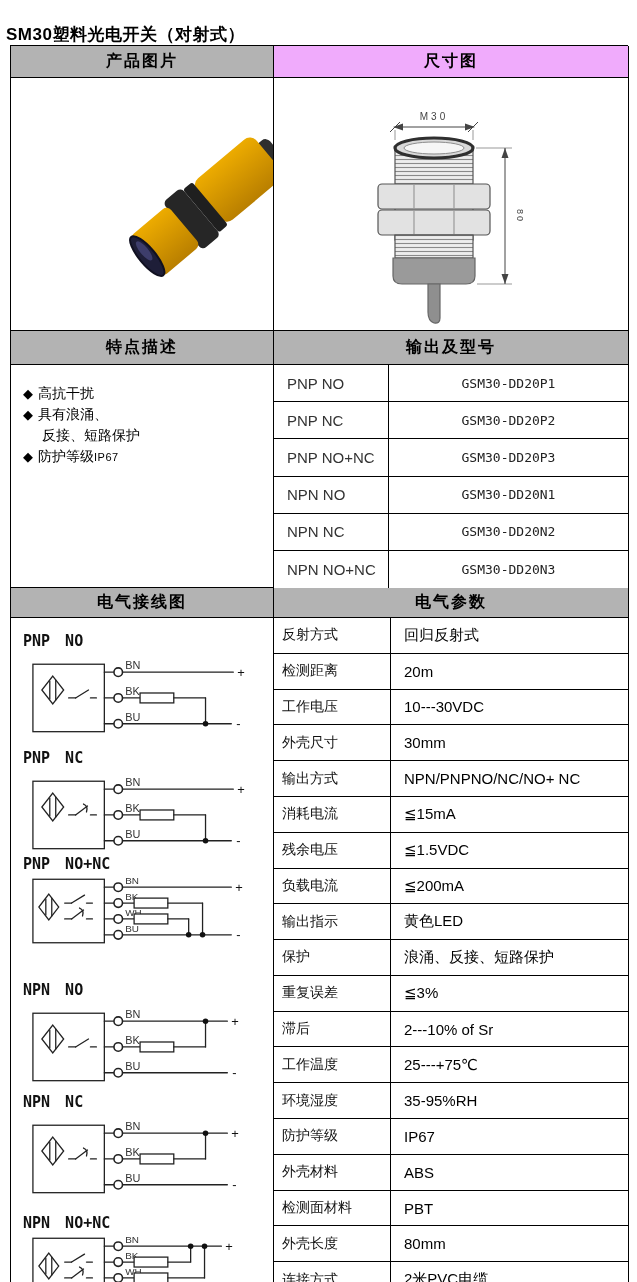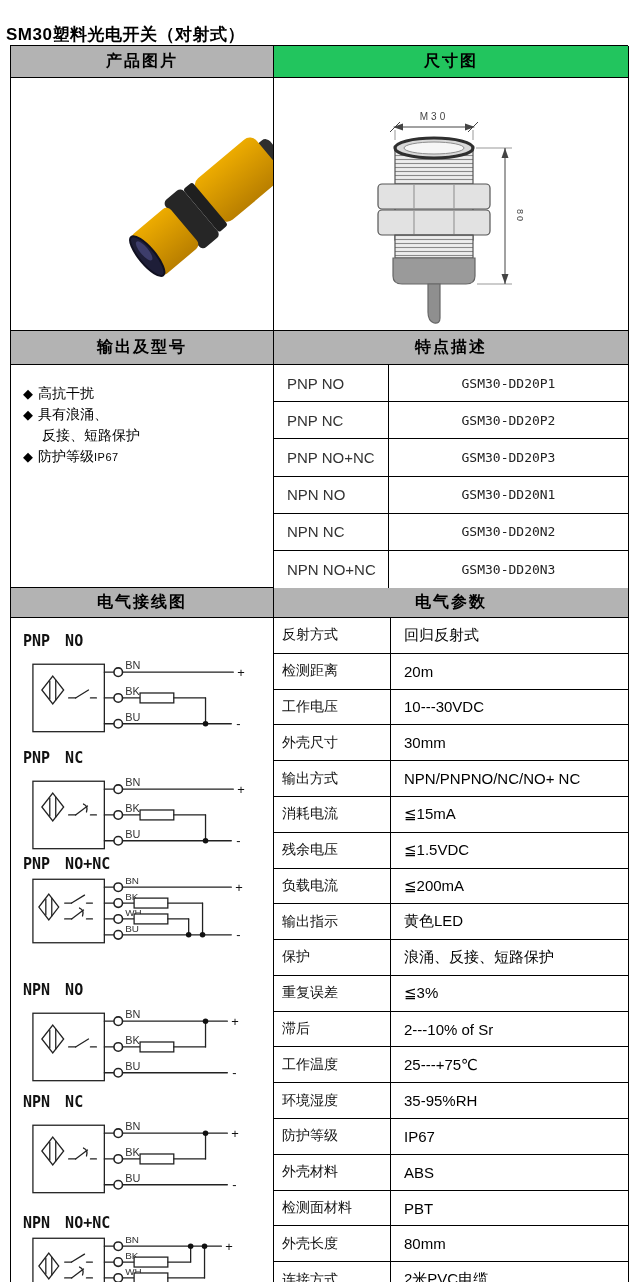--- a/index.html
+++ b/index.html
@@ -54,21 +54,21 @@
 </style>
 </head>
 <body>
 
 <div class="doc-title">SM30塑料光电开关（对射式）</div>
 
 <div class="tbl">
 
   <div class="row row-h1">
     <div class="cell hdr-cell hdrbg" style="background: rgb(179, 179, 179);">产品图片</div>
-    <div class="cell hdr-cell hdrbg" style="background: #22c55e;">尺寸图</div>
+    <div class="cell hdr-cell hdrbg" style="background: #f0abfc;">尺寸图</div>
   </div>
 
   <div class="row row-img">
     <div class="cell">
       <svg width="262" height="252" viewBox="0 0 262 252">
         <defs>
           <linearGradient id="yg" x1="0" y1="-1" x2="0" y2="1" gradientUnits="objectBoundingBox">
             <stop offset="0" stop-color="#fbd24a"></stop>
             <stop offset="0.45" stop-color="#f2b000"></stop>
             <stop offset="1" stop-color="#b97f00"></stop>
@@ -122,22 +122,22 @@
         <line x1="203" y1="206" x2="238" y2="206" stroke="#999" stroke-width="1"></line>
         <line x1="231" y1="70" x2="231" y2="206" stroke="#444" stroke-width="1"></line>
         <polygon points="231,70 227.5,80 234.5,80" fill="#444"></polygon>
         <polygon points="231,206 227.5,196 234.5,196" fill="#444"></polygon>
         <text transform="translate(243,138) rotate(90)" text-anchor="middle" font-size="9" letter-spacing="2" fill="#444">80</text>
       </svg>
     </div>
   </div>
 
   <div class="row row-h2">
+    <div class="cell hdr-cell hdrbg" style="background: rgb(179, 179, 179);">特点描述</div>
     <div class="cell hdr-cell hdrbg" style="background: rgb(179, 179, 179);">输出及型号</div>
-    <div class="cell hdr-cell hdrbg" style="background: rgb(179, 179, 179);">特点描述</div>
   </div>
 
   <div class="row">
     <div class="cell features" id="features-list">
         <div class="feat-line">
           <span class="feat-bullet">◆</span>
           <span>高抗干扰</span>
         </div>
         <div class="feat-line">
           <span class="feat-bullet">◆</span>

